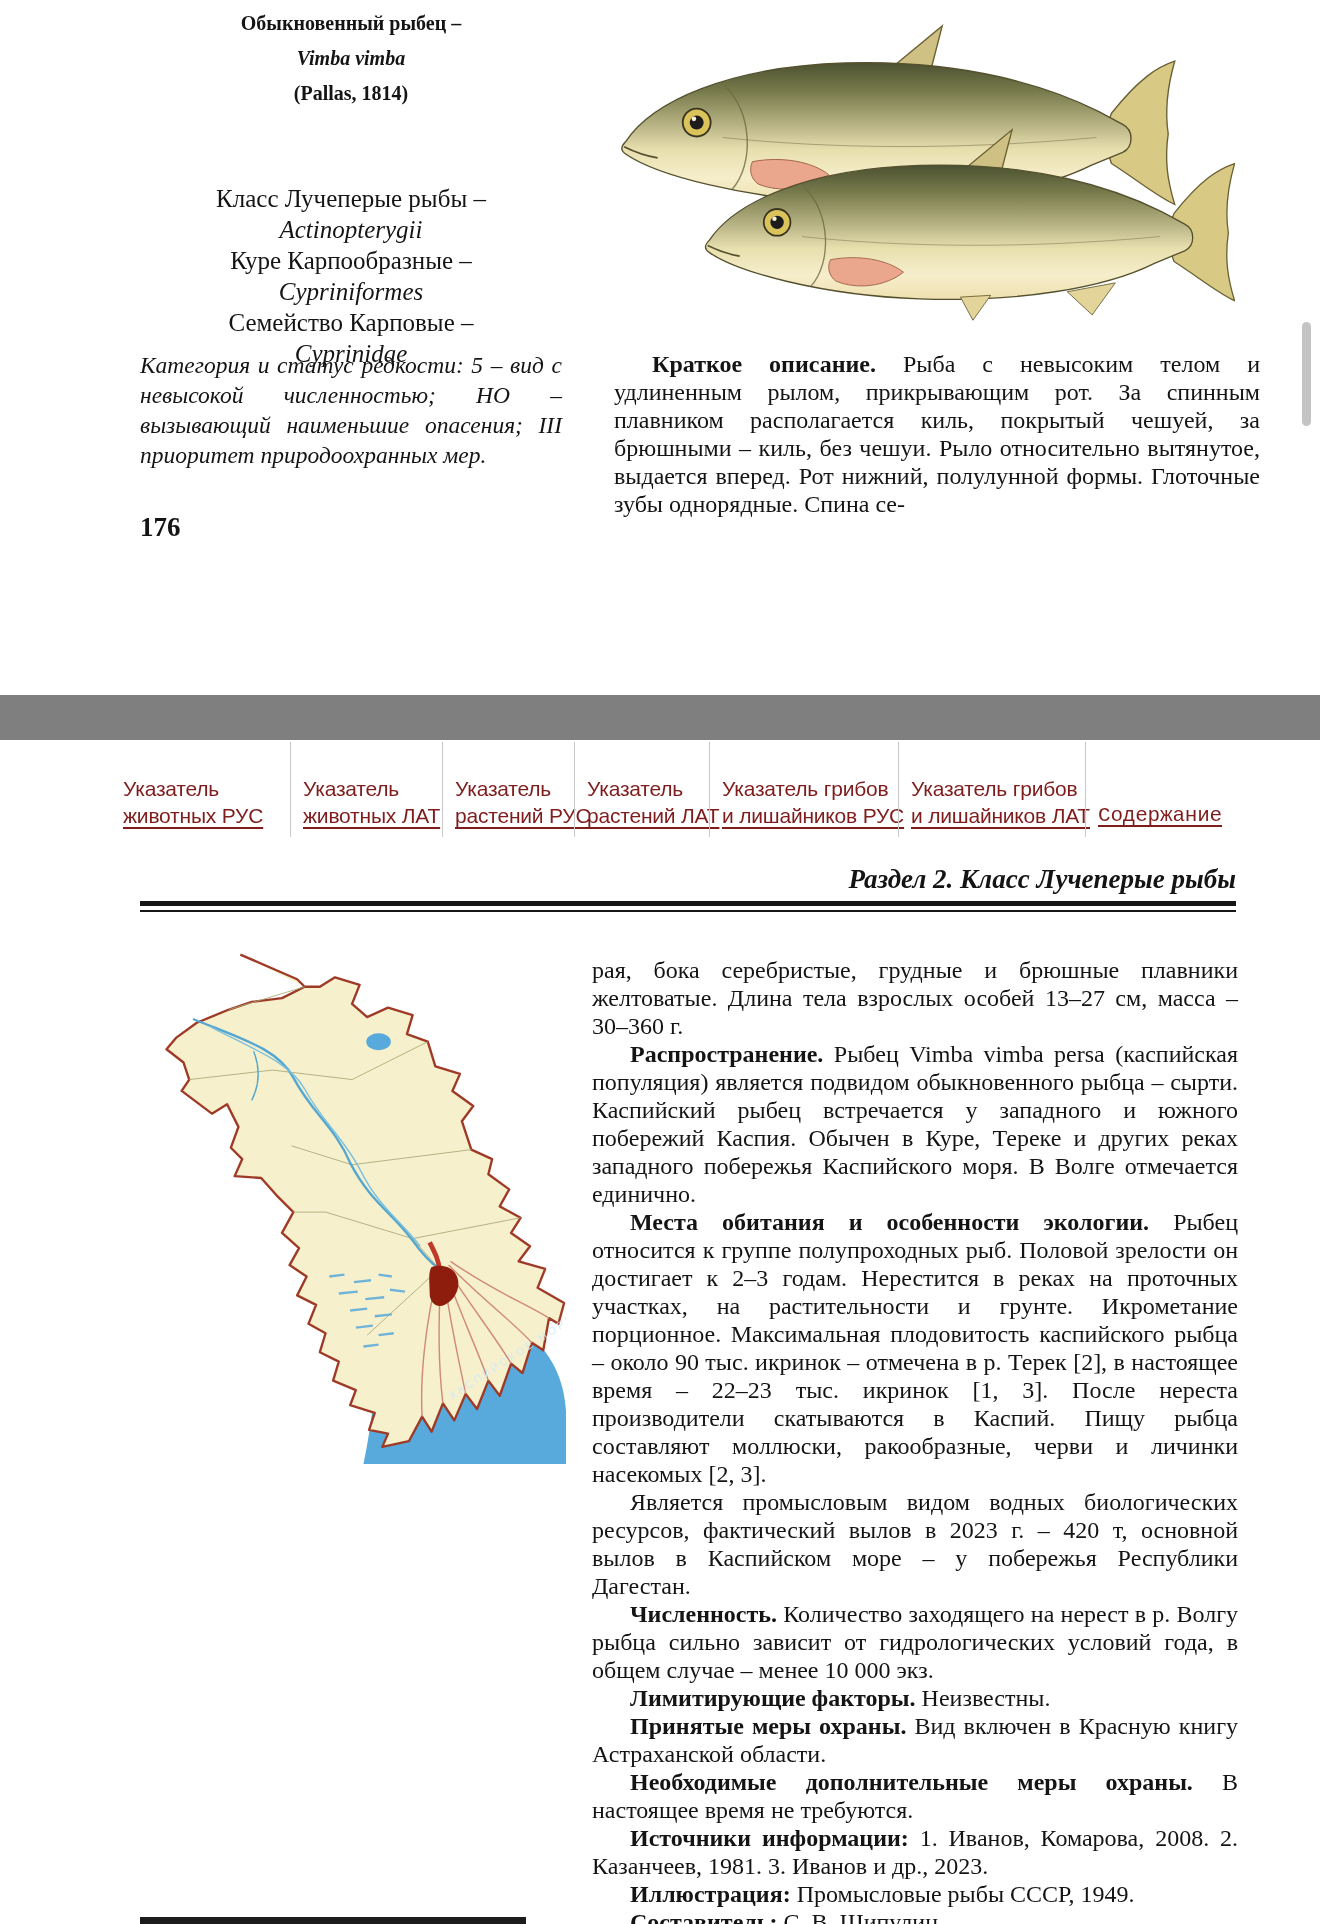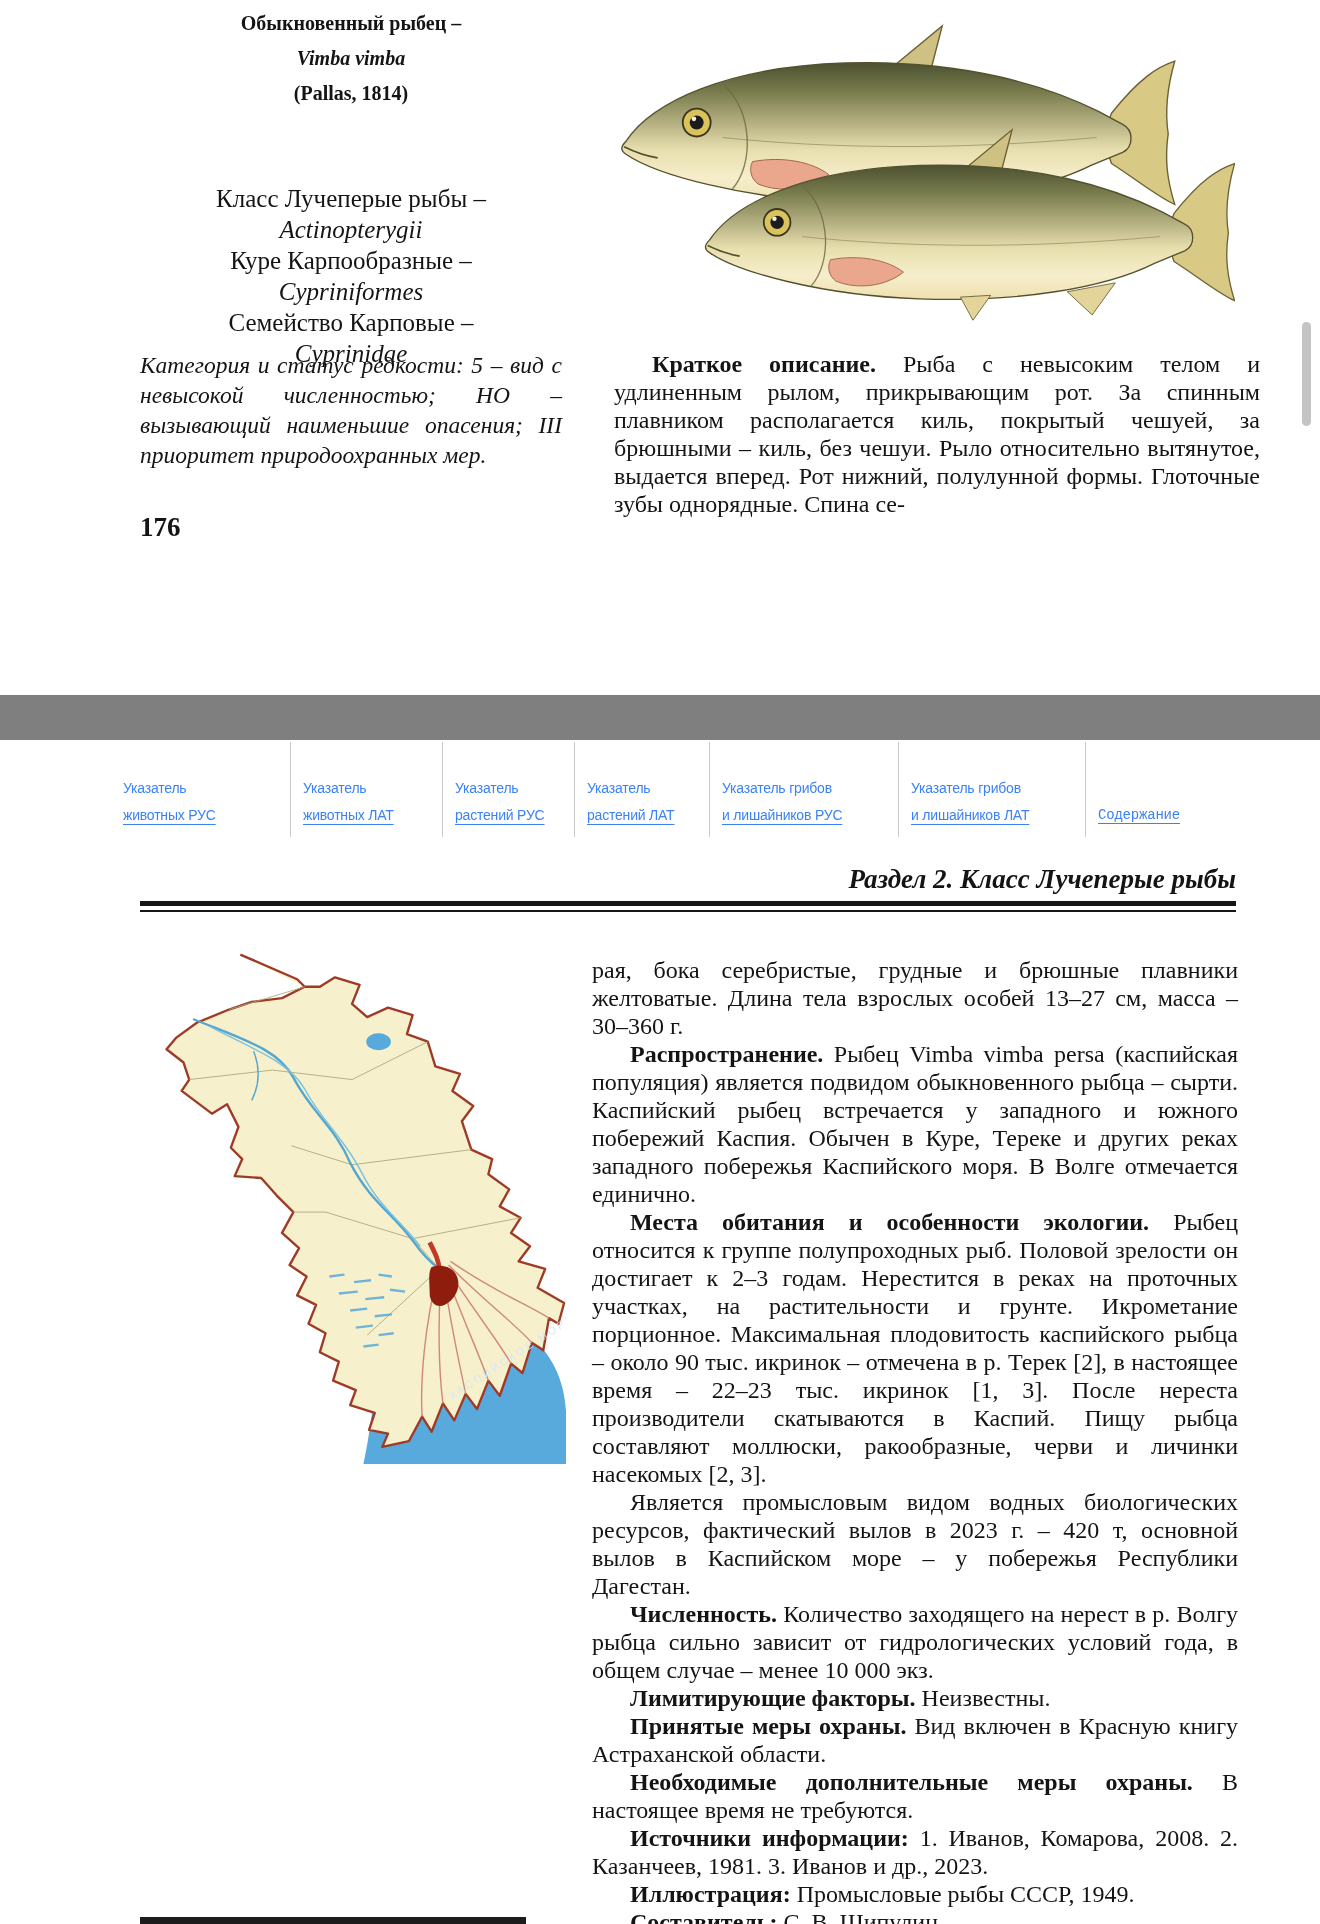--- a/index.html
+++ b/index.html
@@ -28,21 +28,21 @@
   
   .gray-band{position:absolute;left:0;top:695px;width:1320px;height:45px;background:#7f7f7f;}
 
   
   .nav{position:absolute;left:123px;top:742px;width:1102px;height:95px;display:flex;
        font-family:"Liberation Sans", sans-serif;}
   .nav-item{display:flex;flex-direction:column;justify-content:flex-end;
             padding:0 10px 8px 12px;box-sizing:border-box;}
   .nav-item:first-child{padding-left:0;}
   .nav-item + .nav-item{border-left:1px solid #c9c9c9;}
-  .nav-item span{display:block;white-space:nowrap;color:#3b82f6;font-size:14px;
+  .nav-item span{display:block;white-space:nowrap;color:#7f1d1d;font-size:21px;
                  line-height:27px;letter-spacing:-0.2px;}
   .nav-item span.u{text-decoration:underline;text-underline-offset:4px;}
 
   
   .section-header{position:absolute;left:140px;top:862px;width:1096px;text-align:right;
                   font-weight:bold;font-style:italic;font-size:27px;line-height:34px;}
   .double-rule{position:absolute;left:140px;top:901px;width:1096px;height:4px;
                border-top:5px solid #161616;border-bottom:2px solid #161616;}
   .map-wrap{position:absolute;left:140px;top:928px;width:426px;height:536px;}
   .p2col{position:absolute;left:592px;top:956px;width:646px;font-size:24px;

